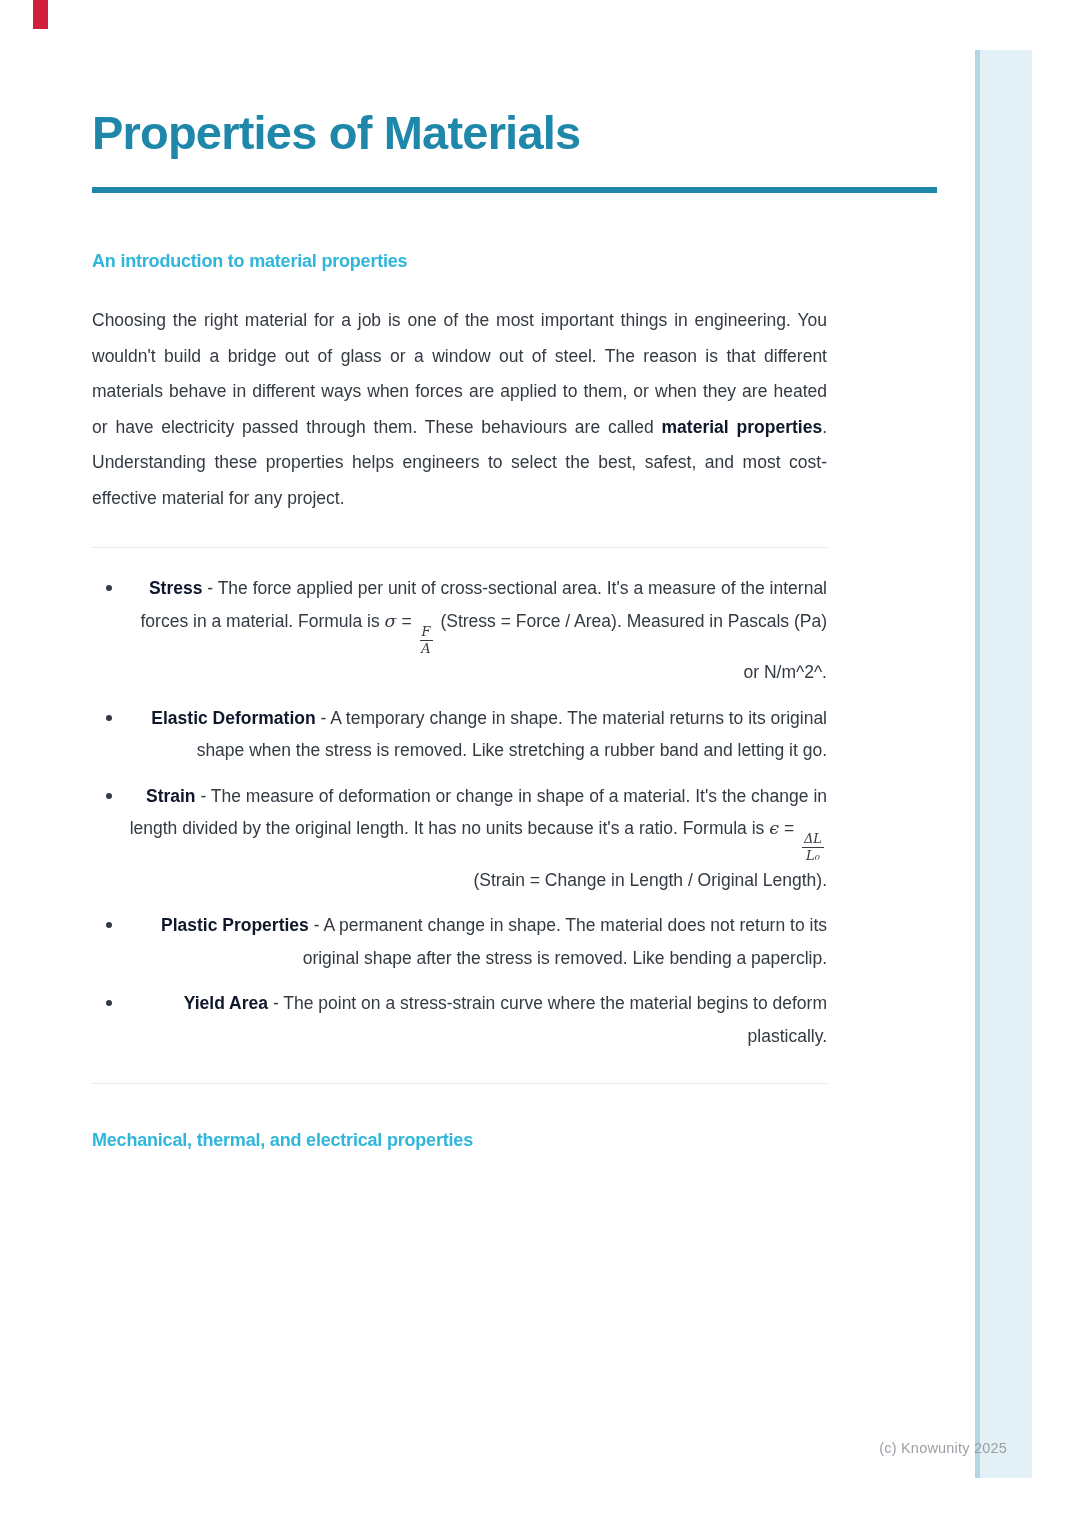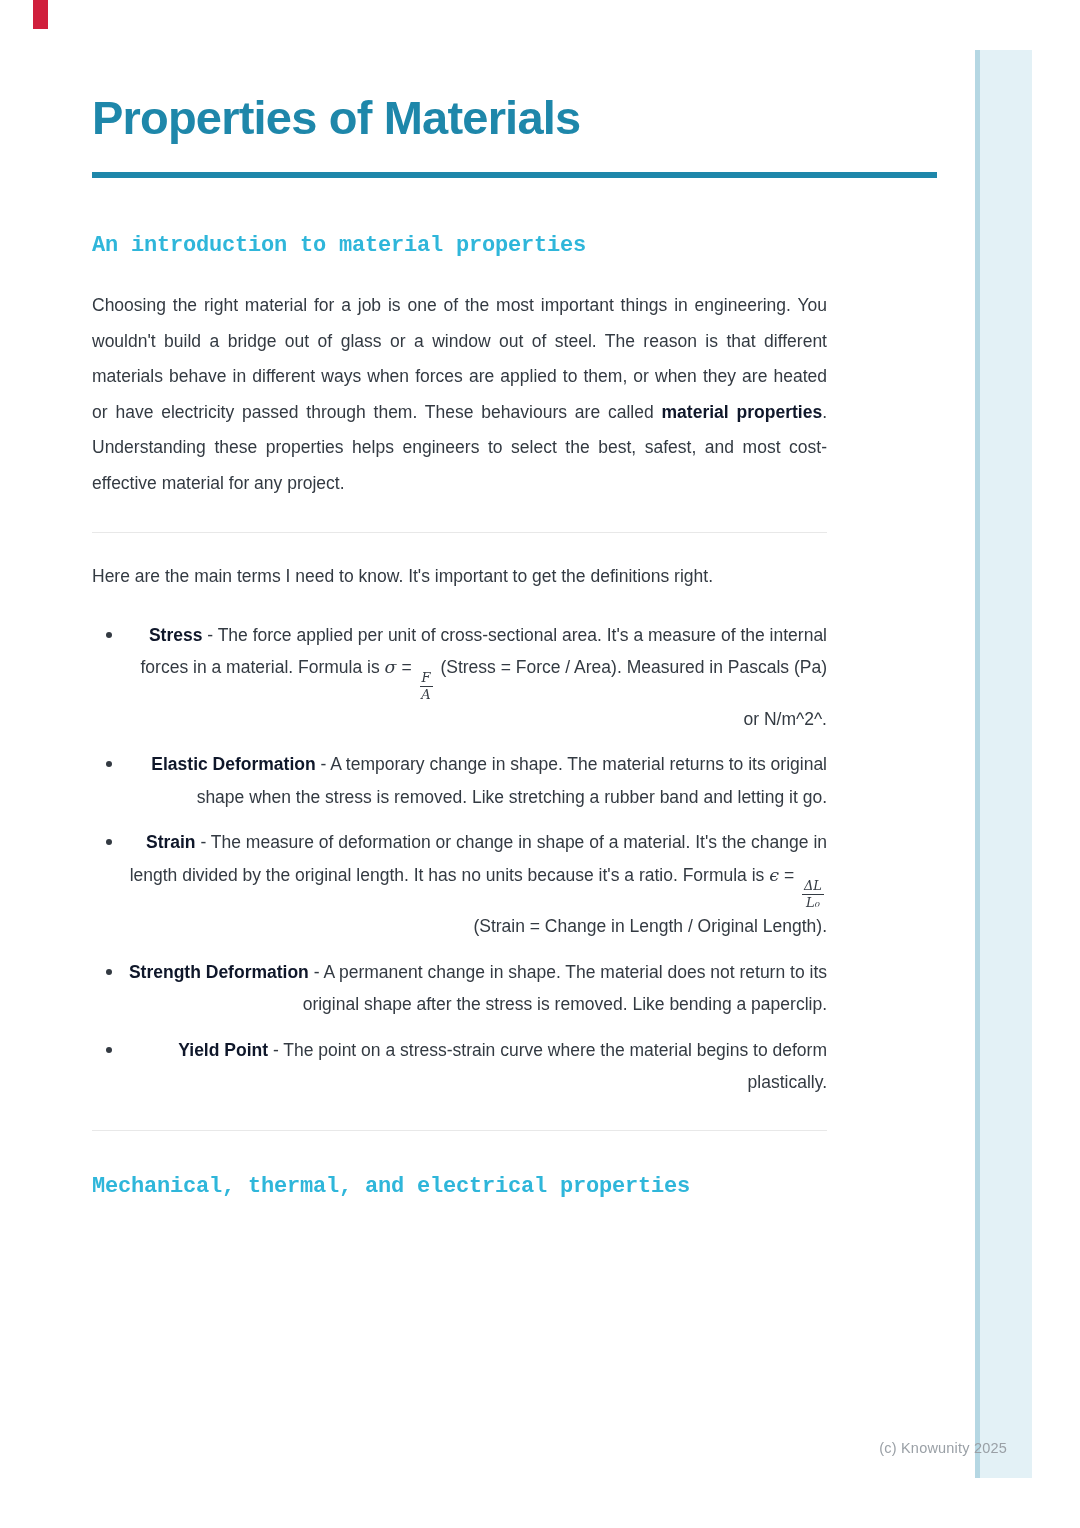--- a/index.html
+++ b/index.html
@@ -26,29 +26,29 @@
   .edge-bar{
     position:absolute;left:975px;top:50px;width:57px;height:1428px;
     background:var(--edge-bar-fill);
     border-left:5px solid var(--edge-bar-line);
     z-index:1;
   }
   .watermark{
     position:absolute;top:1440px;right:73px;z-index:2;
     font-size:14.5px;color:var(--watermark-gray);letter-spacing:.2px;
   }
-  .content{position:absolute;left:92px;top:0;width:845px;z-index:3;}
+  .content{position:absolute;left:92px;top:15px;width:845px;z-index:3;}
   h1.doc-title{
     margin:88px 0 0;color:var(--accent-teal);
     font-size:47px;line-height:60px;font-weight:700;letter-spacing:-0.8px;
   }
   .title-rule{height:6px;width:845px;background:var(--accent-teal);margin-top:24px;border:0;}
   section h2{
     margin:40px 0 0;color:var(--heading-cyan);
-    font-size:22px;line-height:32px;font-weight:700;letter-spacing:-0.2px;font-family:Liberation Mono, monospace;
+    font-size:18px;line-height:32px;font-weight:700;letter-spacing:-0.2px;
   }
   section:first-of-type h2{margin-top:52px;}
   p.para{
     width:735px;margin:26px 0 0;
     font-size:17.5px;line-height:35.5px;color:var(--body-text);
     text-align:justify;
   }
   ul.bullets{list-style:none;margin:24px 0 0;padding:0;width:735px;}
   ul.bullets li{
     position:relative;padding-left:33px;margin-top:13px;
@@ -81,33 +81,32 @@
 <div class="content">
   <h1 class="doc-title">Properties of Materials</h1>
   <div class="title-rule"></div>
   <main>
       <section>
         <h2>An introduction to material properties</h2>
         <p class="para">Choosing the right material for a job is one of the most important things in engineering. You wouldn't build a bridge out of glass or a window out of steel. The reason is that different materials behave in different ways when forces are applied to them, or when they are heated or have electricity passed through them. These behaviours are called <strong>material properties</strong>. Understanding these properties helps engineers to select the best, safest, and most cost-effective material for any project.</p>
         <hr class="divider">
       </section>
       <section>
-        <p class="para">Here are the main terms I need to know. It's important to get the definitions right.</p>
         <ul class="bullets">
           <li><strong>Stress</strong> - The force applied per unit of cross-sectional area. It's a measure of the internal forces in a material. Formula is <span class="mvar">σ</span> = <span class="frac">
               <span class="num">F</span>
               <span class="den">A</span>
             </span> (Stress = Force / Area). Measured in Pascals (Pa) or N/m^2^.</li>
           <li><strong>Elastic Deformation</strong> - A temporary change in shape. The material returns to its original shape when the stress is removed. Like stretching a rubber band and letting it go.</li>
           <li><strong>Strain</strong> - The measure of deformation or change in shape of a material. It's the change in length divided by the original length. It has no units because it's a ratio. Formula is <span class="mvar">ϵ</span> = <span class="frac">
               <span class="num">ΔL</span>
               <span class="den">L₀</span>
             </span> (Strain = Change in Length / Original Length).</li>
-          <li><strong>Strength Deformation</strong> - A permanent change in shape. The material does not return to its original shape after the stress is removed. Like bending a paperclip.</li>
-          <li><strong>Yield Point</strong> - The point on a stress-strain curve where the material begins to deform plastically.</li>
+          <li><strong>Plastic Properties</strong> - A permanent change in shape. The material does not return to its original shape after the stress is removed. Like bending a paperclip.</li>
+          <li><strong>Yield Area</strong> - The point on a stress-strain curve where the material begins to deform plastically.</li>
         </ul>
         <hr class="divider">
       </section>
       <section>
         <h2>Mechanical, thermal, and electrical properties</h2>
       </section>
     </main>
 </div>
 
 </body></html>

